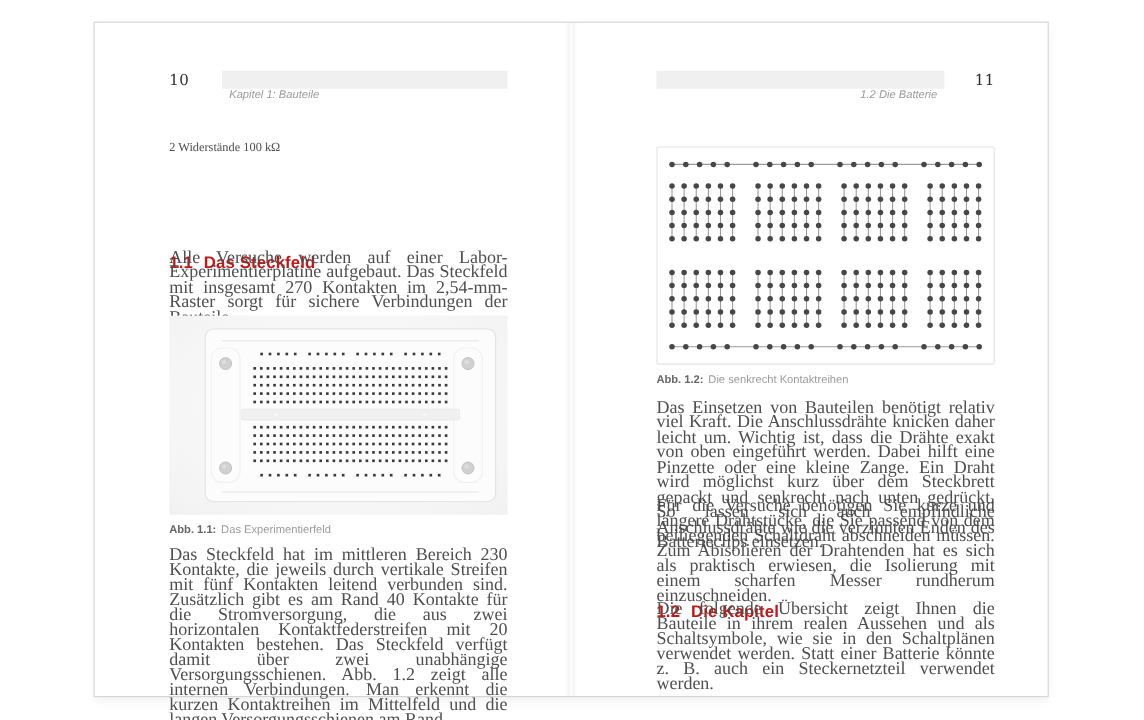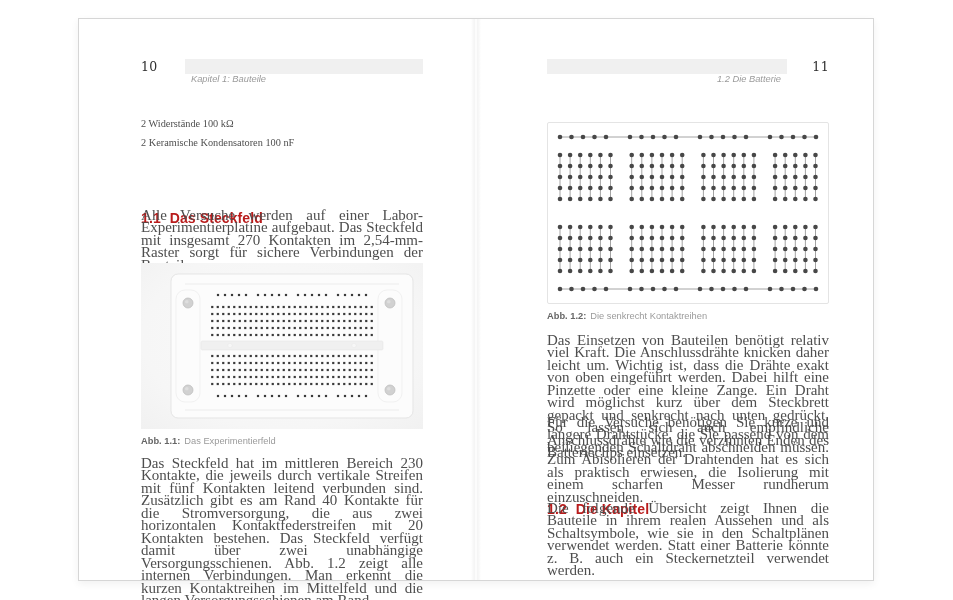--- a/index.html
+++ b/index.html
@@ -88,21 +88,20 @@
   <div>
     <div class="blk lcol runhead-row lrow">
       <span class="pagenum left">10</span>
       <div class="band">
         <span class="runhead">Kapitel 1: Bauteile</span>
       </div>
     </div>
 
     <div class="blk lcol parts-list">
       <div class="pitem">2 Widerstände 100 kΩ</div>
-      <div class="pitem">2 Keramische Kondensatoren 100 nF</div>
     </div>
 
     <div class="blk lcol h-section pos-h1-left">
       <span class="h-num">1.1</span><span>Das Steckfeld</span>
     </div>
 
     <div class="blk lcol body-par pos-p1-left">Alle Versuche werden auf einer Labor-Experimentierplatine aufgebaut. Das Steckfeld mit insgesamt 270 Kontakten im 2,54-mm-Raster sorgt für sichere Verbindungen der Bauteile.</div>
 
     <div class="blk lcol figure-photo">
       <svg id="bb-photo" viewBox="0 0 282 166">

